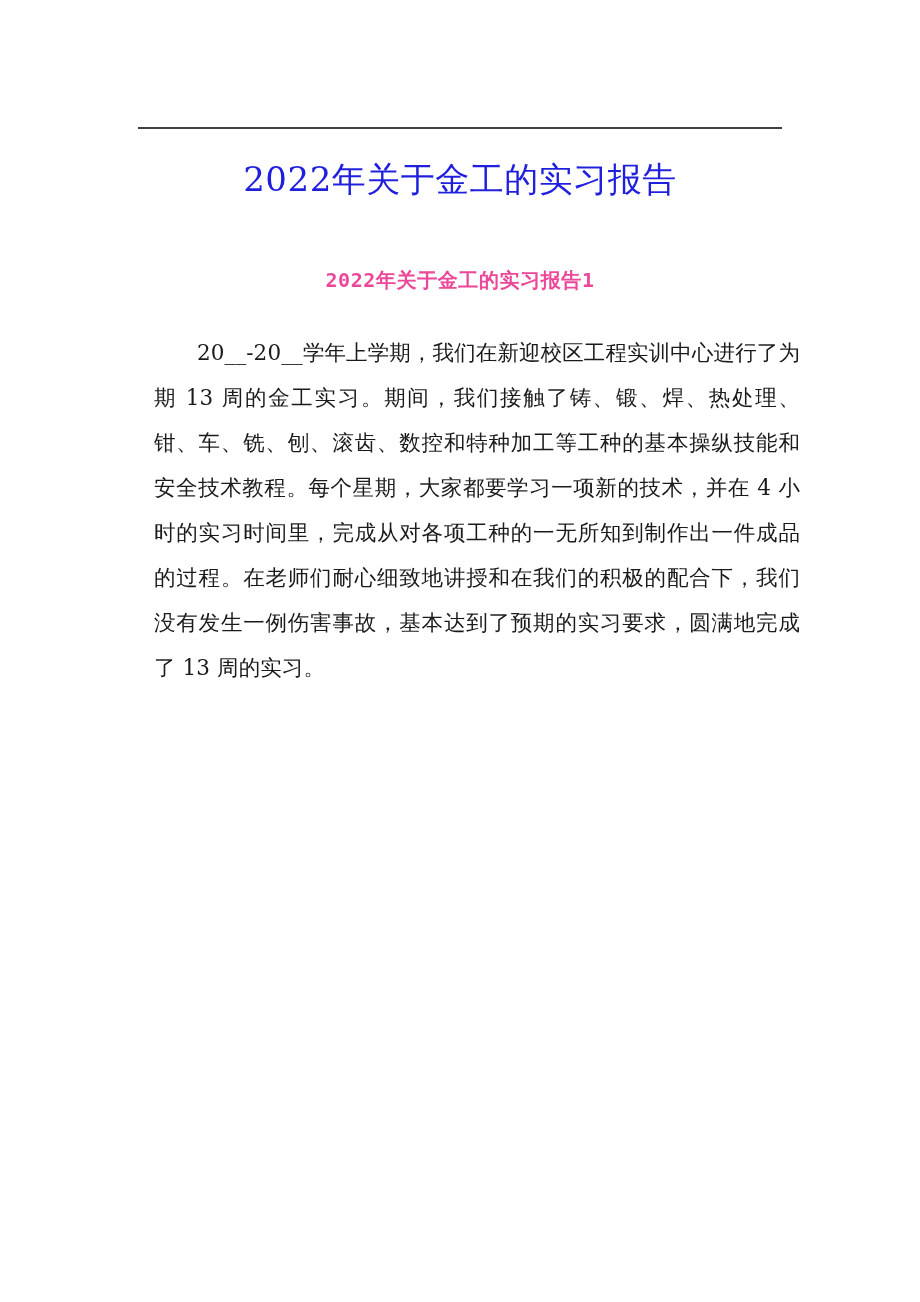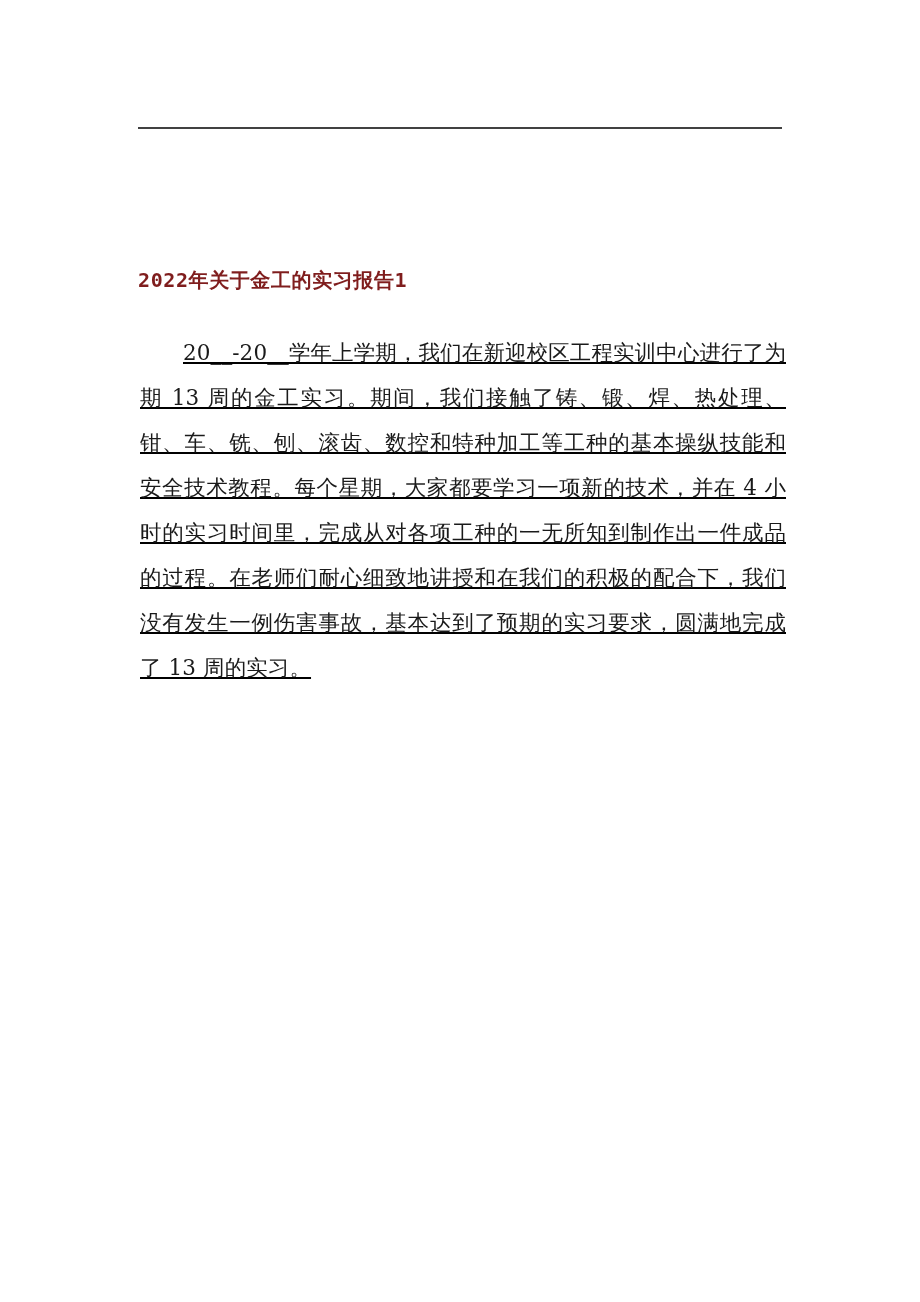--- a/index.html
+++ b/index.html
@@ -57,24 +57,23 @@
     font-family: "DejaVu Sans Mono", "Liberation Mono", monospace;
     font-size: 20px;
     line-height: 30px;
     font-weight: 700;
     letter-spacing: 0.6px;
     white-space: nowrap;
   }
 
   .body-block {
     position: absolute;
-    left: 140px;
+    left: 154px;
     top: 330px;
     width: 646px;
-    text-decoration: underline;
   }
 
   p.para {
     margin: 0 0 23px 0;
     padding: 0;
     text-indent: 2em;
     text-align: justify;
     text-justify: inter-ideograph;
     font-family: "DejaVu Serif", "Liberation Serif", serif;
     font-size: 21.5px;
@@ -84,20 +83,21 @@
   }
   p.para:last-child { margin-bottom: 0; }
 </style>
 </head>
 <body>
 
 <div class="page">
 
   <div class="top-rule" style="border-top-color: rgb(65, 65, 65);"></div>
 
+  <div class="doc-title" style="color: rgb(31, 31, 221);">2022年关于金工的实习报告</div>
 
-  <div class="section-heading" style="color: #7f1d1d;">2022年关于金工的实习报告1</div>
+  <div class="section-heading" style="color: #ec4899; text-align: center;">2022年关于金工的实习报告1</div>
 
   <div class="body-block">
     <p class="para">20__-20__学年上学期，我们在新迎校区工程实训中心进行了为期 13 周的金工实习。期间，我们接触了铸、锻、焊、热处理、钳、车、铣、刨、滚齿、数控和特种加工等工种的基本操纵技能和安全技术教程。每个星期，大家都要学习一项新的技术，并在 4 小时的实习时间里，完成从对各项工种的一无所知到制作出一件成品的过程。在老师们耐心细致地讲授和在我们的积极的配合下，我们没有发生一例伤害事故，基本达到了预期的实习要求，圆满地完成了 13 周的实习。</p>
   </div>
 
 </div>
 
 </body></html>

